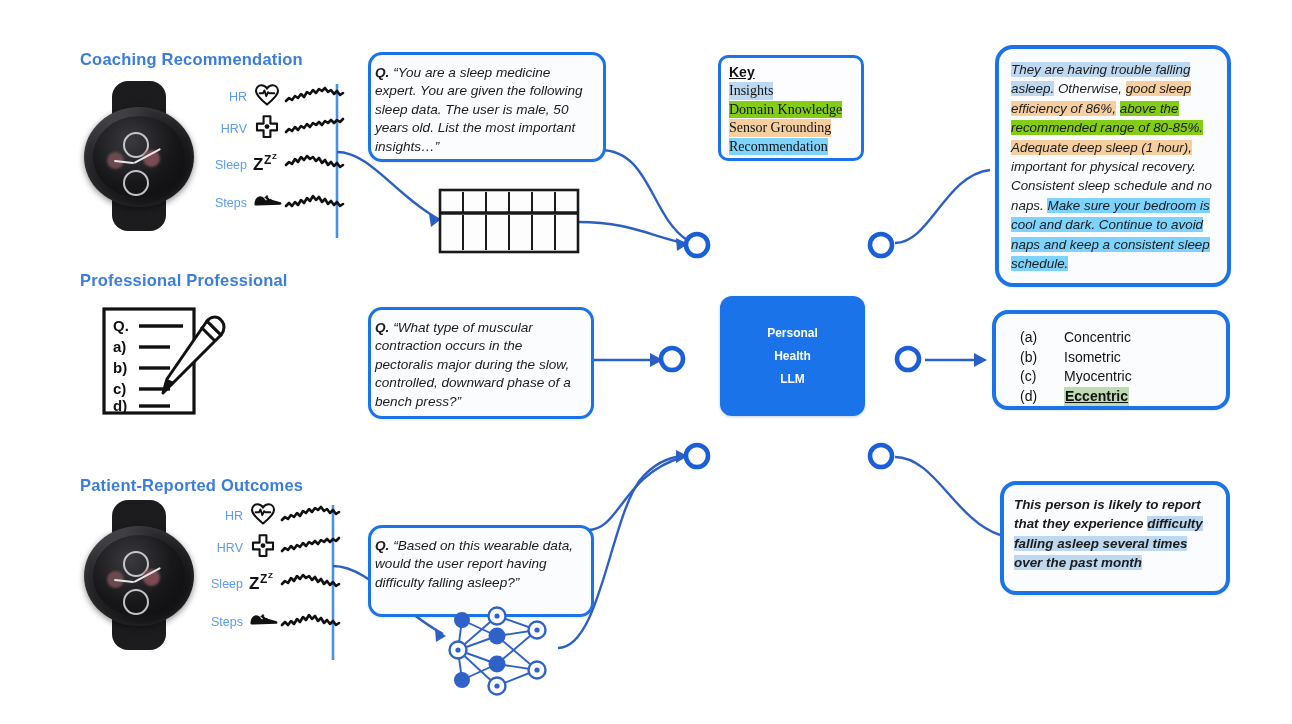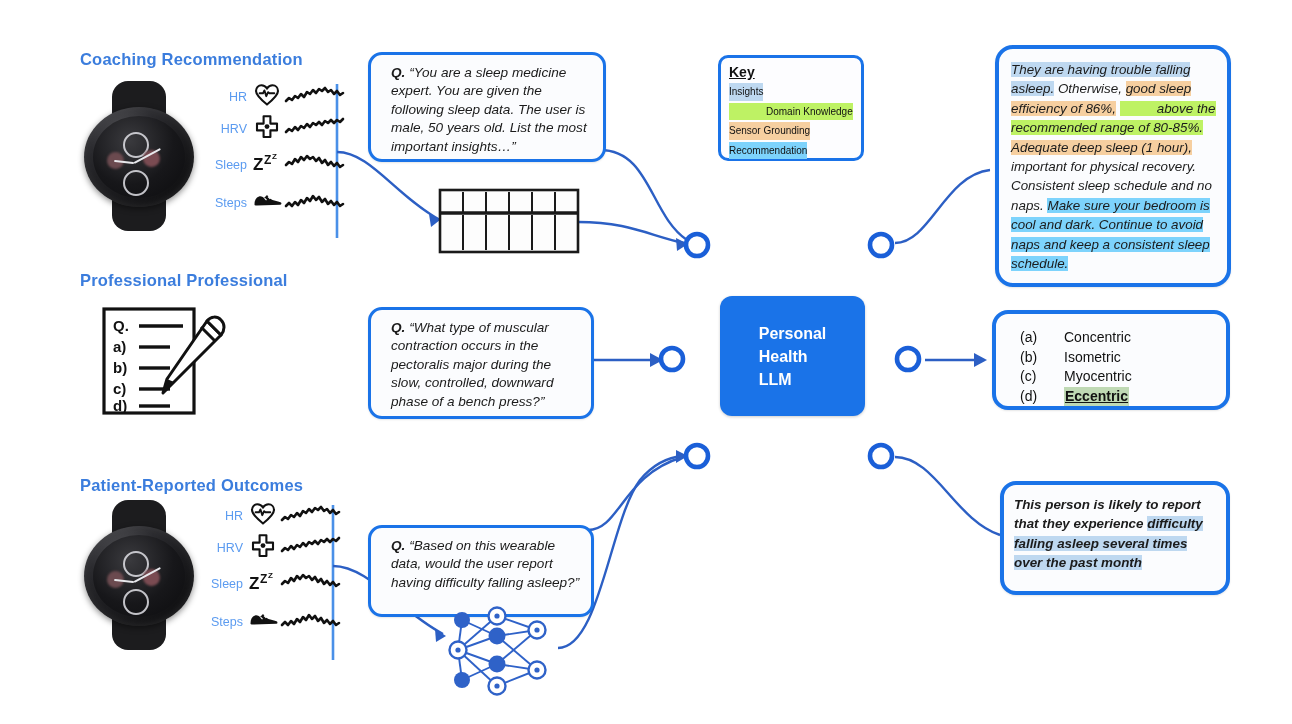--- a/index.html
+++ b/index.html
@@ -37,41 +37,41 @@
   .sensor-label{font-size:12.5px;color:#5b9bf0;text-align:right;width:42px;
     position:absolute;font-weight:400;}
   .sensor-icon{position:absolute;}
   .spark{position:absolute;}
 
   
   .bubble{
     position:absolute;background:#fbfcfe;border:3px solid #1a73e8;border-radius:14px;
     box-shadow:0 1px 2px rgba(0,0,0,.10);
   }
-  .bubble .inner{padding:9px 11px 9px 20px;}
+  .bubble .inner{padding:9px 11px 9px 4px;}
   .qtext{font-size:13.6px;line-height:18.4px;font-style:italic;color:#1b1b1b;}
   .qtext b{font-style:italic;font-weight:bold;}
 
   .ans{font-size:13.4px;line-height:19.4px;font-style:italic;color:#1b1b1b;}
   .hl-ins{background:#bed8f0;}
-  .hl-dom{background:#bef264;padding-left:37px;}
+  .hl-dom{background:#84cc16;}
   .hl-sen{background:#f6cfa0;}
   .hl-rec{background:#7dd3fc;}
 
   
   .keybox{position:absolute;background:#fdfdff;border:3px solid #1a73e8;border-radius:10px;}
   .keybox .kin{padding:6px 8px 7px 8px;}
   .keybox .ktitle{font-size:14px;font-weight:bold;text-decoration:underline;color:#111;line-height:17px;}
-  .keybox .kitem{font-size:10px;line-height:17.5px;display:inline-block;color:#111;}
+  .keybox .kitem{font-size:14px;line-height:17.5px;display:inline-block;color:#111;font-family:Liberation Serif, serif;}
   .krow{line-height:17.5px;}
 
   
   .llm{position:absolute;background:#1a73e8;border-radius:12px;color:#fff;
-       display:flex;align-items:center;justify-content:center;
-       font-weight:bold;font-size:16px;line-height:23px;
+       display:flex;align-items:center;justify-content:center;text-align:center;
+       font-weight:bold;font-size:12px;line-height:23px;
        box-shadow:0 1px 3px rgba(0,0,0,.2);}
 
   
   .mcq{position:absolute;font-size:14px;line-height:19.5px;color:#111;}
   .mcq .row{display:flex;gap:0;}
   .mcq .lab{width:44px;}
   .mcq .val{}
   .mcq .correct{background:#bfd9b4;font-weight:bold;text-decoration:underline;padding:0 1px;}
 
   svg{display:block;overflow:visible;}

